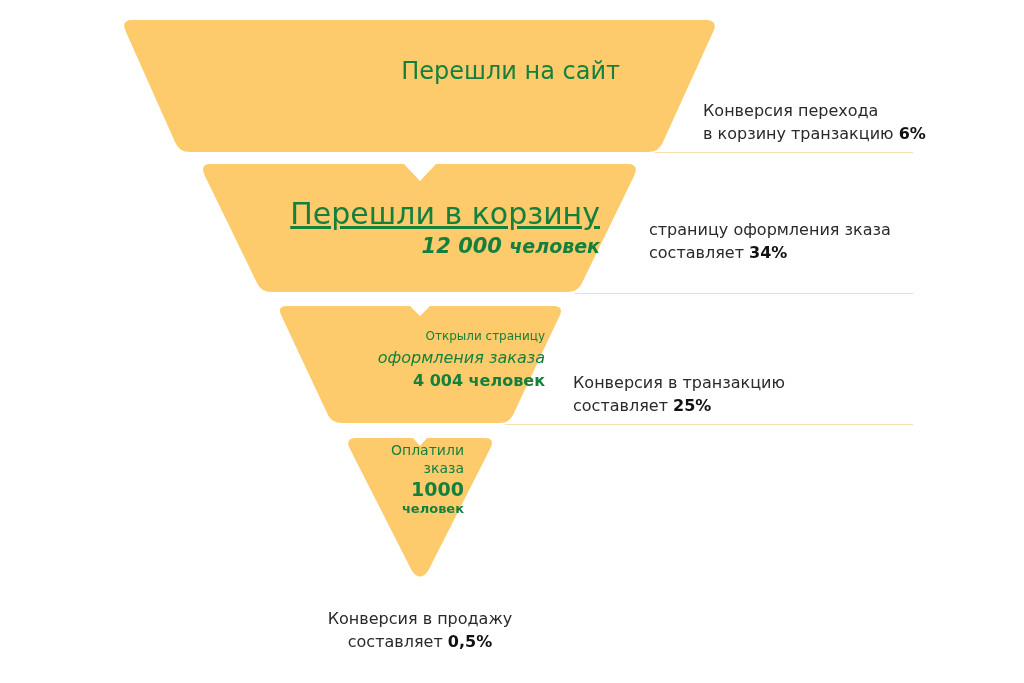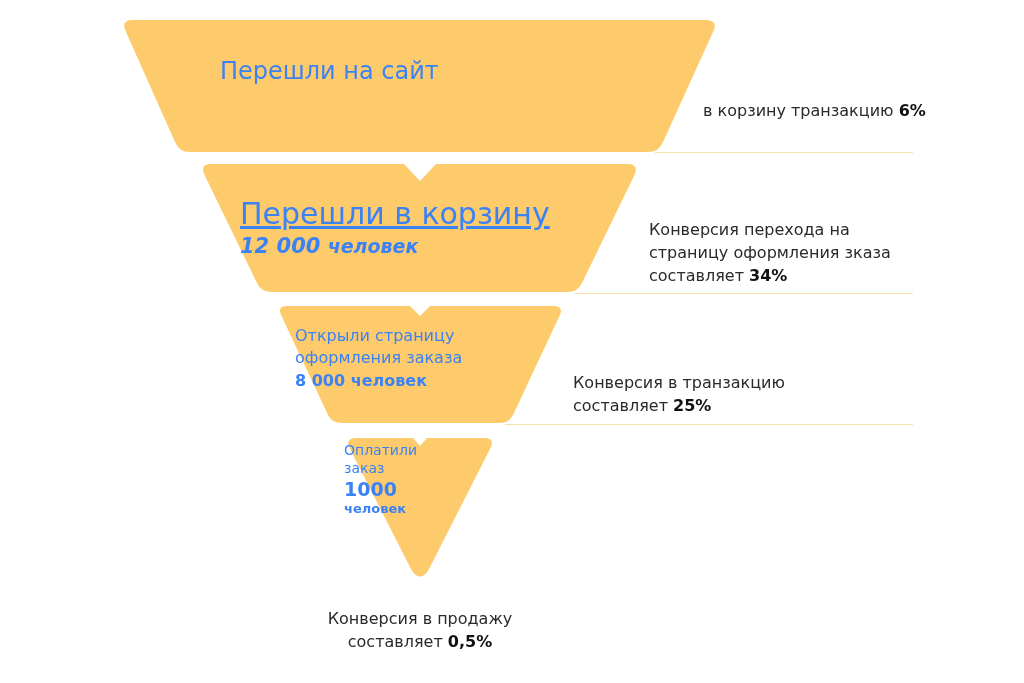--- a/index.html
+++ b/index.html
@@ -1,19 +1,19 @@
 <!DOCTYPE html>
 <html><head>
   <meta charset="utf-8">
   <style>
     html, body { margin:0; padding:0; background:#ffffff; }
     body { width:1024px; height:683px; position:relative; overflow:hidden;
            font-family:"DejaVu Sans", "Liberation Sans", sans-serif; color:#1f1f1f; }
     svg.funnel { position:absolute; left:0; top:0; }
-    .tier-text { position:absolute; text-align:left; color:#3b82f6; }
+    .tier-text { position:absolute; text-align:right; color:#15803d; }
     .tier-text .label { display:block; font-weight:400; }
     .tier-text .value { display:block; font-weight:700; }
     .side-text { position:absolute; font-size:16px; line-height:23px; color:#2a2a2a; }
     .side-text b { font-weight:700; color:#111; }
     .divider { position:absolute; height:1px; background:#f7dfae; }
   </style>
 </head>
 <body>
 
 <svg class="funnel" width="1024" height="683">
@@ -34,38 +34,38 @@
 <div class="tier-text" style="left:220px; top:54px; width:400px;">
   <span class="label" style="font-size:24px; line-height:34px;">Перешли на сайт</span>
 </div>
 
 <div class="tier-text" style="left:240px; top:198px; width:360px;">
   <span class="label" style="font-size:30px; line-height:32px;text-decoration:underline;">Перешли в корзину</span>
   <span class="value" style="font-size:21px; line-height:32px;font-style:italic;"><span>12 000</span> <span style="font-size:19px;">человек</span></span>
 </div>
 
 <div class="tier-text" style="left:295px; top:325px; width:250px;">
-  <span class="label" style="font-size:16px; line-height:22px;">Открыли страницу</span>
-  <span class="label" style="font-size:16px; line-height:22px;">оформления заказа</span>
-  <span class="value" style="font-size:16px; line-height:24px;"><span>8 000</span> <span>человек</span></span>
+  <span class="label" style="font-size:12px; line-height:22px;">Открыли страницу</span>
+  <span class="label" style="font-size:16px; line-height:22px;font-style:italic;">оформления заказа</span>
+  <span class="value" style="font-size:16px; line-height:24px;"><span>4 004</span> <span>человек</span></span>
 </div>
 
 <div class="tier-text" style="left:344px; top:441px; width:120px;">
   <span class="label" style="font-size:14px; line-height:18px;">Оплатили</span>
-  <span class="label" style="font-size:14px; line-height:18px;">заказ</span>
+  <span class="label" style="font-size:14px; line-height:18px;">зказа</span>
   <span class="value" style="font-size:19px; line-height:24px;">1000</span>
   <span class="value" style="font-size:13px; line-height:16px;">человек</span>
 </div>
 
 <div class="side-text" style="left:703px; top:99px;">
+  <div>Конверсия перехода</div>
   <div><span>в корзину транзакцию</span> <b>6%</b></div>
 </div>
 
 <div class="side-text" style="left:649px; top:218px;">
-  <div>Конверсия перехода на</div>
   <div>страницу оформления зказа</div>
   <div><span>составляет</span> <b>34%</b></div>
 </div>
 
 <div class="side-text" style="left:573px; top:371px;">
   <div>Конверсия в транзакцию</div>
   <div><span>составляет</span> <b>25%</b></div>
 </div>
 
 <div class="side-text" style="left:300px; top:607px; width:240px; text-align:center;">

